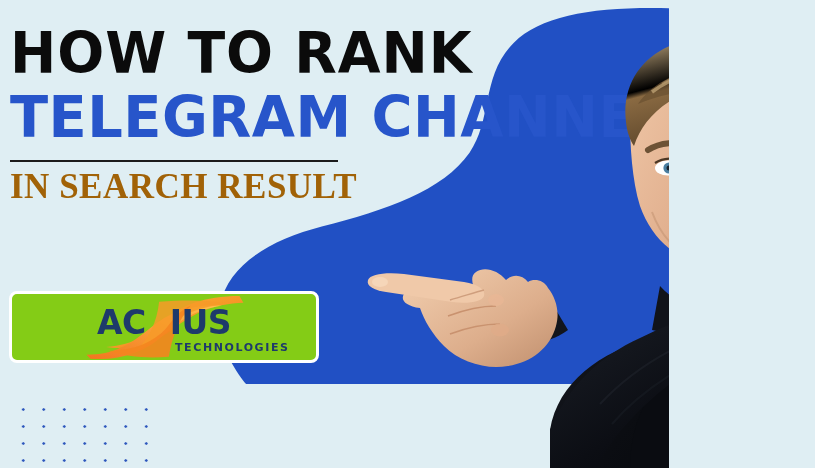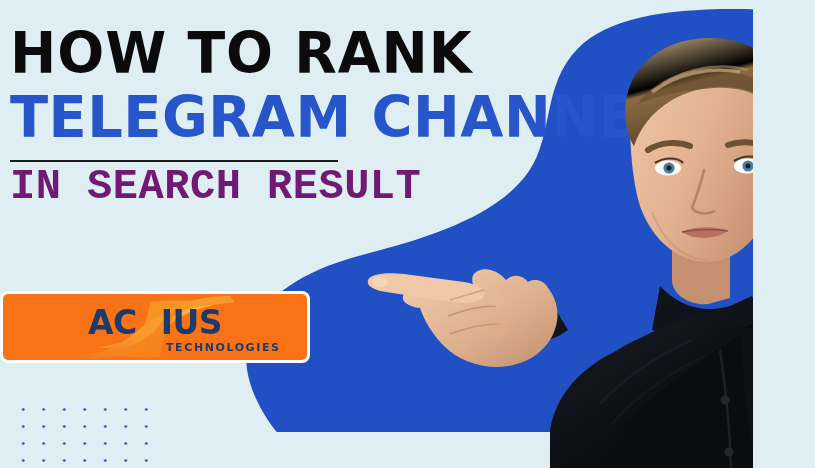--- a/index.html
+++ b/index.html
@@ -4,21 +4,21 @@
 <style>
   * { margin:0; padding:0; box-sizing:border-box; }
   html, body { width:815px; height:468px; }
   body {
     font-family:"Liberation Sans", sans-serif;
     background:#dfeef3;
     overflow:hidden;
   }
   #banner {
     position:relative;
-    width:753px;
+    width:669px;
     height:468px;
     background:#dfeef3;
     overflow:hidden;
   }
 
   
   #blob-layer { position:absolute; inset:0; }
 
   
   #dot-grid {
@@ -59,34 +59,34 @@
     transform-origin:left center;
   }
   #rule {
     width:328px;
     height:2px;
     background:#1b1b1b;
     margin-top:13px;
     margin-bottom:6px;
   }
   #head-3 {
-    font-family:Liberation Mono, monospace;
-    font-weight:700;
-    font-size:42px;
+    font-family:Liberation Serif, serif;
+    font-weight:700;
+    font-size:35px;
     line-height:38px;
     letter-spacing:0.5px;
-    color:#701a75;
+    color:#a16207;
   }
 
   
   #logo-badge {
     position:absolute;
-    left:0; top:291px;
+    left:9px; top:291px;
     width:310px; height:72px;
-    background:#f97316;
+    background:#84cc16;
     border:3px solid #ffffff;
     border-radius:8px;
     overflow:hidden;
   }
   #logo-swoosh { position:absolute; inset:0; }
   #logo-text-wrap {
     position:absolute;
     left:0; top:0; right:0; bottom:0;
   }
   #logo-main {

